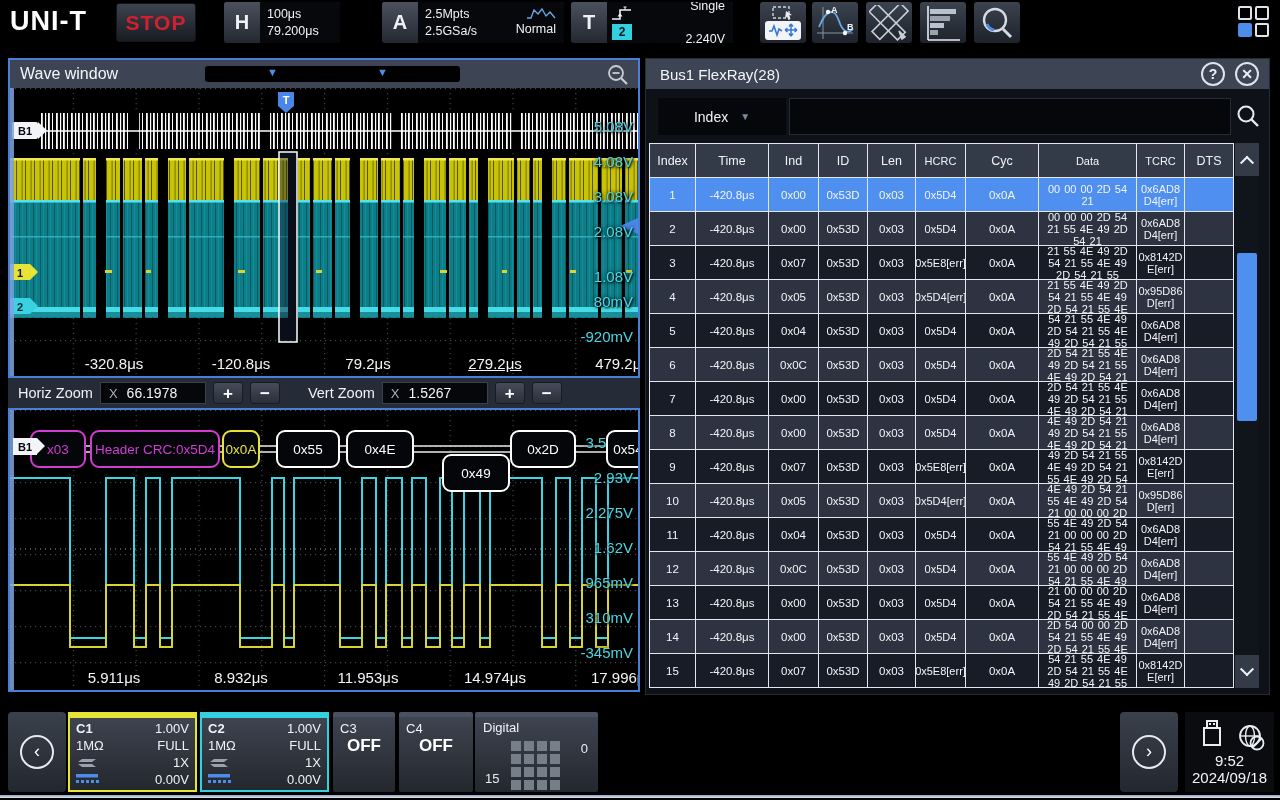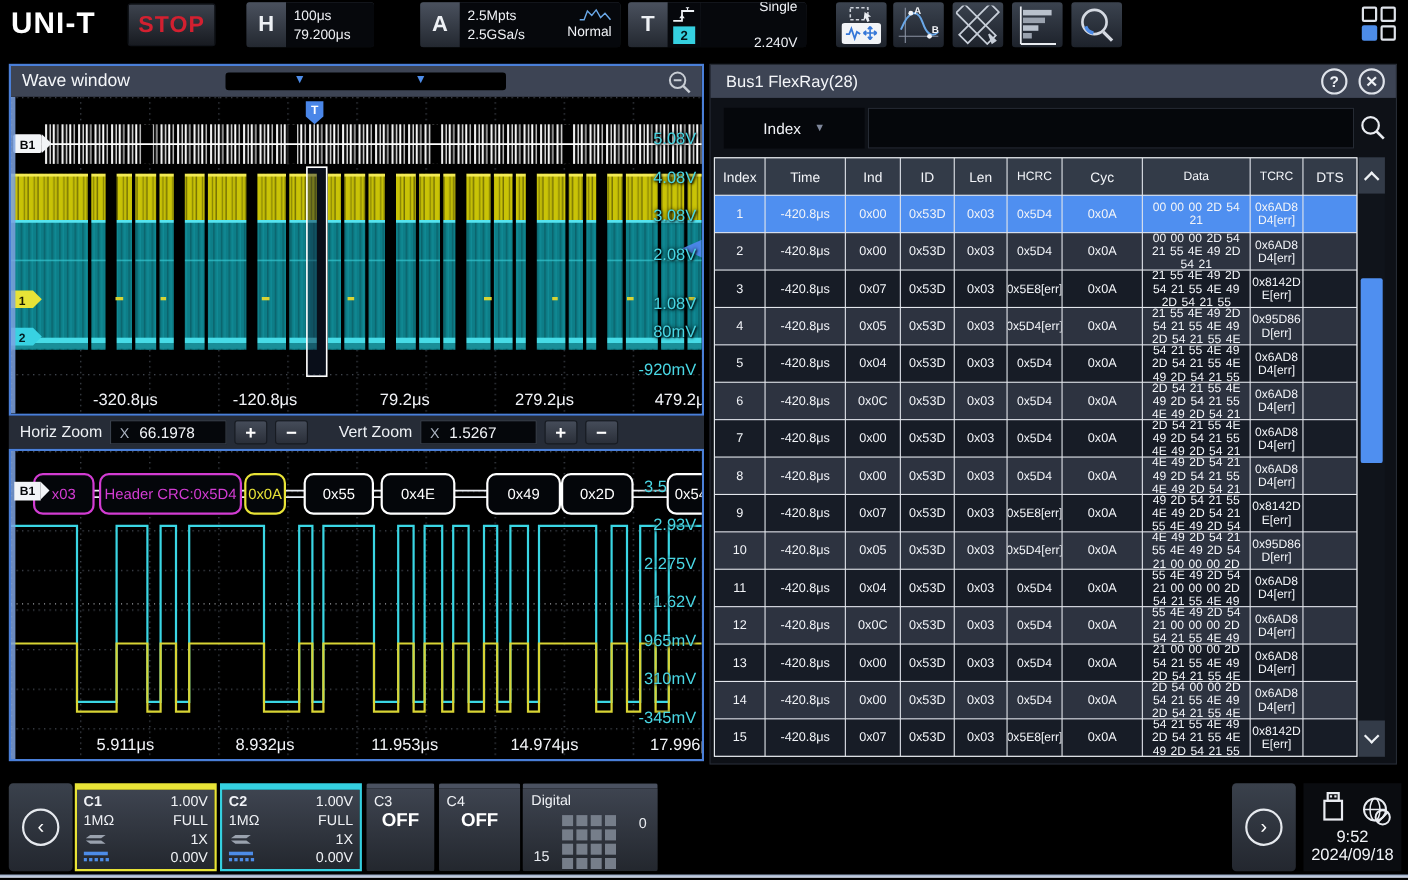--- a/index.html
+++ b/index.html
@@ -369,21 +369,21 @@
           <div class="vlabel" style="top: 100px;">3.08V</div>
           <div class="vlabel" style="top: 135px;">2.08V</div>
           <div class="vlabel" style="top: 164px; margin-top: 16px;">1.08V</div>
           <div class="vlabel" style="top: 205px; margin-left: 43px;">80mV</div>
           <div class="vlabel" style="top: 240px;">-920mV</div>
         </div>
       <div class="labelhost">
           <div class="tlabel" style="left: 104px;">-320.8μs</div>
           <div class="tlabel" style="left: 231px;">-120.8μs</div>
           <div class="tlabel" style="left: 358px;">79.2μs</div>
-          <div class="tlabel" style="left: 485px;">279.2μs</div>
+          <div class="tlabel" style="left: 485px; text-decoration: underline;">279.2μs</div>
           <div class="tlabel" style="left: 612px;">479.2μs</div>
         </div>
     </div>
   </section>
 
   <div class="zoombar">
     <span class="zlabel">Horiz Zoom</span>
     <div class="zval">
       <span class="zx">X</span>
       <span class="zv">66.1978</span>
@@ -413,21 +413,21 @@
         <path d="M0,175 H60 V237 H96 V175 H124 V237 H136 V175 H150 V237 H162 V175 H230 V237 H262 V175 H274 V237 H284 V175 H330 V237 H352 V175 H366 V237 H376 V175 H392 V237 H402 V175 H416 V237 H430 V175 H442 V237 H454 V175 H470 V237 H480 V175 H532 V237 H546 V175 H560 V237 H572 V175 H586 V237 H598 V175 H628" fill="none" stroke="#d8d434" stroke-width="2"></path>
       </svg>
       <div class="scrollstrip"></div>
       <div id="decode-layer">
         <div class="b1tag">B1</div>
       <div class="bubble" style="left: 20px; width: 56px; color: rgb(210, 60, 210); border-color: rgb(210, 60, 210);">x03</div>
           <div class="bubble" style="left: 80px; width: 130px; color: rgb(210, 60, 210); border-color: rgb(210, 60, 210);">Header CRC:0x5D4</div>
           <div class="bubble" style="left: 212px; width: 38px; color: rgb(232, 227, 55); border-color: rgb(232, 227, 55);">0x0A</div>
           <div class="bubble" style="left: 266px; width: 64px; color: rgb(255, 255, 255); border-color: rgb(255, 255, 255);">0x55</div>
           <div class="bubble" style="left: 336px; width: 68px; color: rgb(255, 255, 255); border-color: rgb(255, 255, 255);">0x4E</div>
-          <div class="bubble" style="left: 432px; width: 68px; color: rgb(255, 255, 255); border-color: rgb(255, 255, 255);">0x49</div>
+          <div class="bubble" style="left: 432px; width: 68px; color: rgb(255, 255, 255); border-color: rgb(255, 255, 255); margin-top: 24px;">0x49</div>
           <div class="bubble" style="left: 500px; width: 66px; color: rgb(255, 255, 255); border-color: rgb(255, 255, 255);">0x2D</div>
           <div class="bubble" style="left: 596px; width: 44px; color: rgb(255, 255, 255); border-color: rgb(255, 255, 255);">0x54</div>
         </div>
       <div class="labelhost">
           <div class="vlabel" style="top: 24px;">3.585V</div>
           <div class="vlabel" style="top: 59px;">2.93V</div>
           <div class="vlabel" style="top: 94px;">2.275V</div>
           <div class="vlabel" style="top: 129px;">1.62V</div>
           <div class="vlabel" style="top: 164px;">965mV</div>
           <div class="vlabel" style="top: 199px;">310mV</div>

